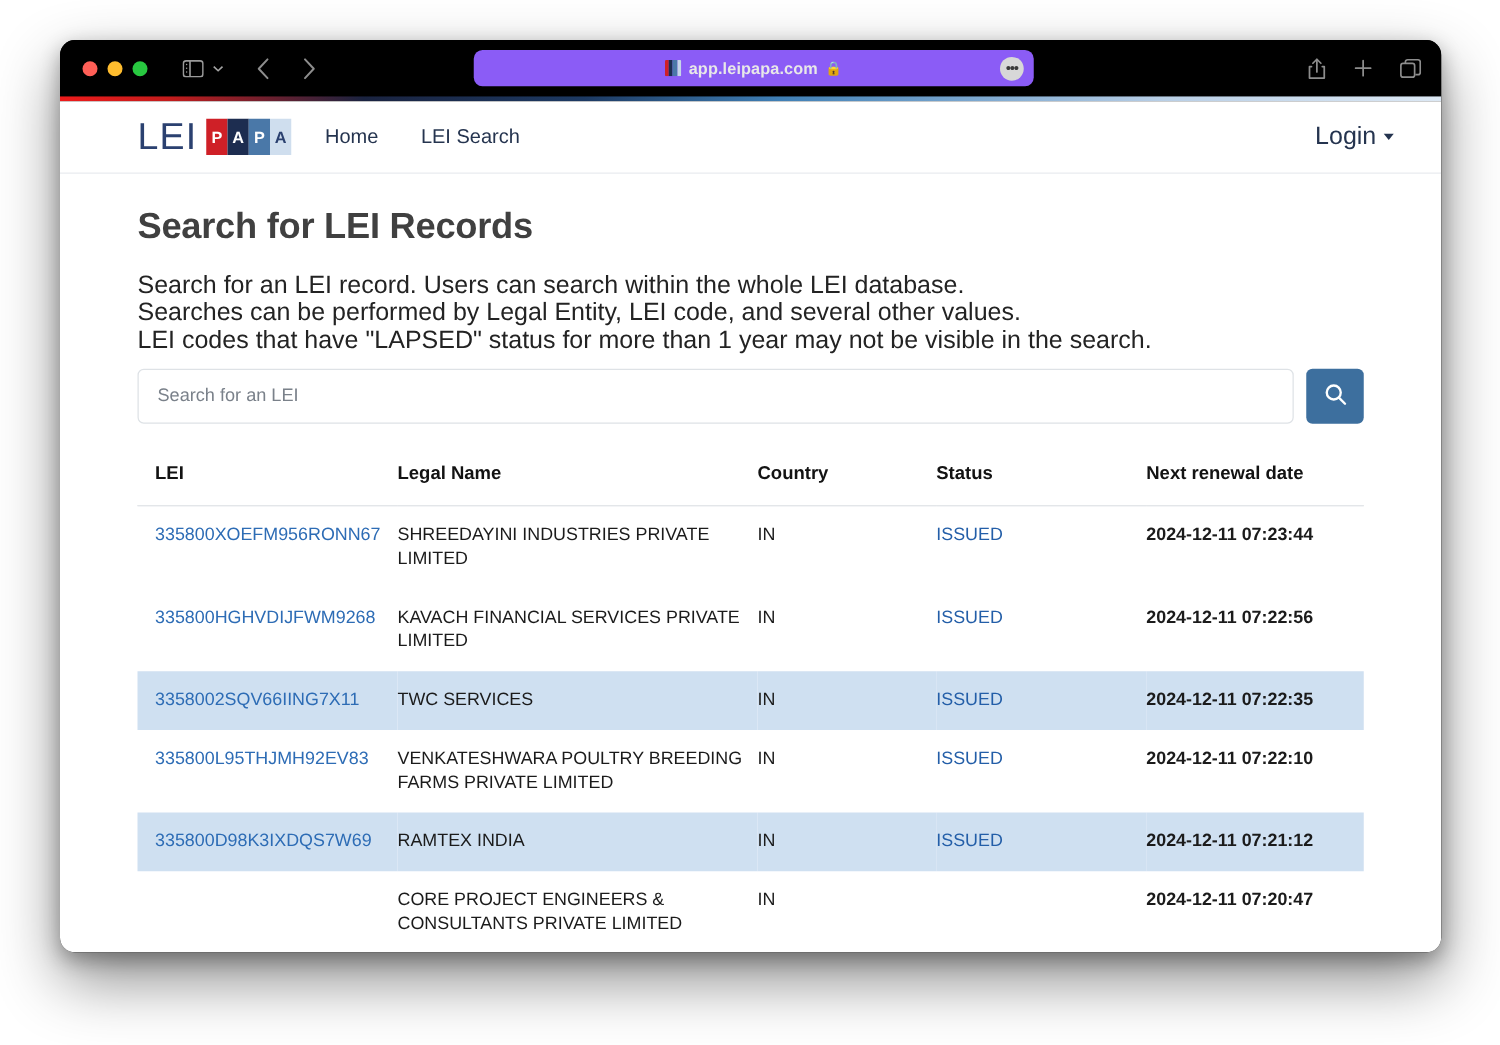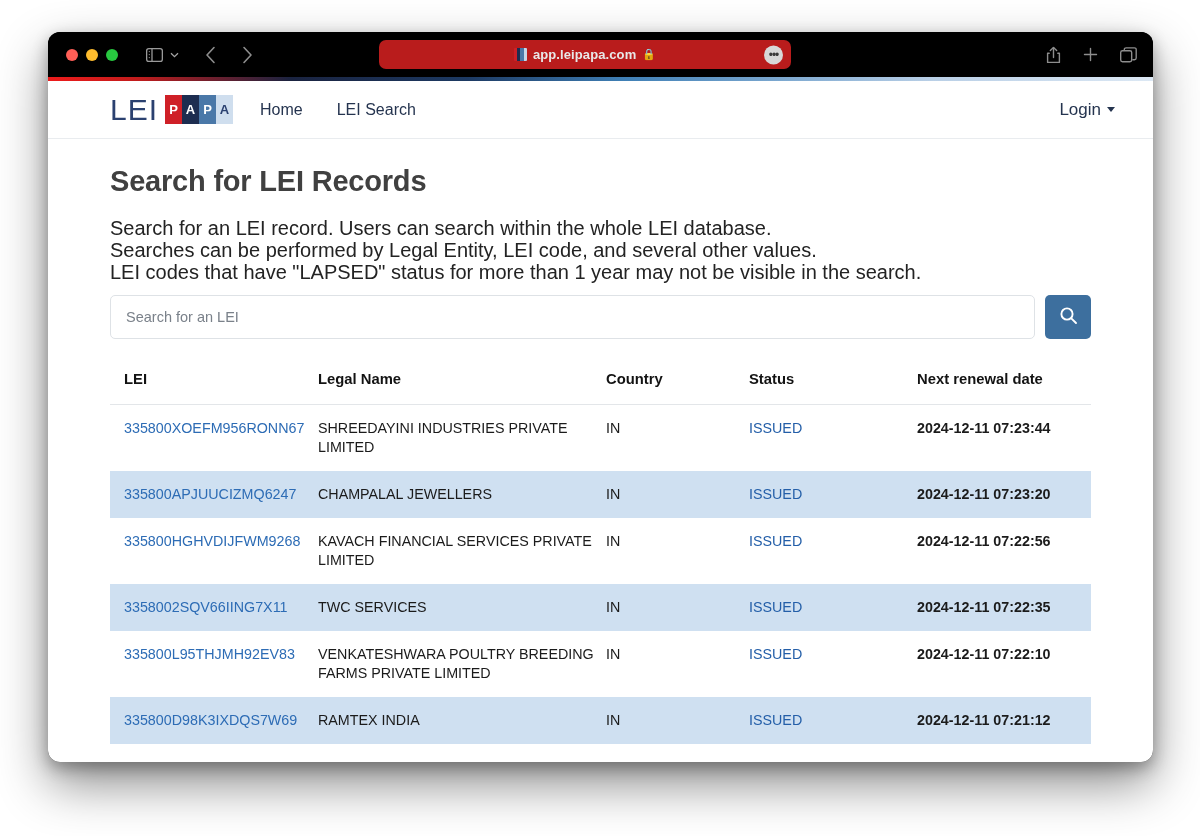--- a/index.html
+++ b/index.html
@@ -44,22 +44,22 @@
     display: flex; align-items: center; justify-content: center;
   }
   .sidebar-toggle { margin-left: 28px; }
   .chev-small { margin-left: 7px; font-size: 10px; color: #a5a5a5; }
   .nav-back { margin-left: 26px; }
   .nav-fwd { margin-left: 26px; }
 
   .urlbar {
     position: absolute;
     left: 331px; top: 8px;
-    width: 412px; height: 29px;
-    background: #b91c1c;
+    width: 448px; height: 29px;
+    background: #8b5cf6;
     border-radius: 7px;
     display: flex; align-items: center; justify-content: center;
   }
   .url-center { display: flex; align-items: center; gap: 6px; }
   .favicon {
     width: 13px; height: 13px;
     display: flex; border-radius: 1px; overflow: hidden;
   }
   .favicon i { display: block; height: 100%; }
   .favicon .f1 { width: 25%; background: #cf2027; }
@@ -126,21 +126,21 @@
   .lb3 { background: #4a78a8; }
   .lb4 { background: #cfdeee; color: #2b4170 !important; }
 
   .nav { display: flex; gap: 34px; margin-left: 27px; }
   .nav a {
     font-size: 16px; color: #25344f;
     text-decoration: none;
   }
   .header-right { margin-left: auto; display: flex; align-items: center; }
   .login {
-    font-size: 17px; color: #25344f;
+    font-size: 20px; color: #25344f;
     display: flex; align-items: center; gap: 6px;
     text-decoration: none;
   }
   .caret-down {
     width: 0; height: 0;
     border-left: 4.5px solid transparent;
     border-right: 4.5px solid transparent;
     border-top: 5px solid #25344f;
   }
 
@@ -357,27 +357,20 @@
           </tr>
         </thead>
         <tbody>
           <tr>
             <td class="c-lei"><a href="#" class="lei-link">335800XOEFM956RONN67</a></td>
             <td>SHREEDAYINI INDUSTRIES PRIVATE LIMITED</td>
             <td>IN</td>
             <td><a href="#" class="status-link">ISSUED</a></td>
             <td class="date-cell">2024-12-11 07:23:44</td>
           </tr>
-          <tr class="alt">
-            <td class="c-lei"><a href="#" class="lei-link">335800APJUUCIZMQ6247</a></td>
-            <td>CHAMPALAL JEWELLERS</td>
-            <td>IN</td>
-            <td><a href="#" class="status-link">ISSUED</a></td>
-            <td class="date-cell">2024-12-11 07:23:20</td>
-          </tr>
           <tr>
             <td class="c-lei"><a href="#" class="lei-link">335800HGHVDIJFWM9268</a></td>
             <td>KAVACH FINANCIAL SERVICES PRIVATE LIMITED</td>
             <td>IN</td>
             <td><a href="#" class="status-link">ISSUED</a></td>
             <td class="date-cell">2024-12-11 07:22:56</td>
           </tr>
           <tr class="alt">
             <td class="c-lei"><a href="#" class="lei-link">3358002SQV66IING7X11</a></td>
             <td>TWC SERVICES</td>

